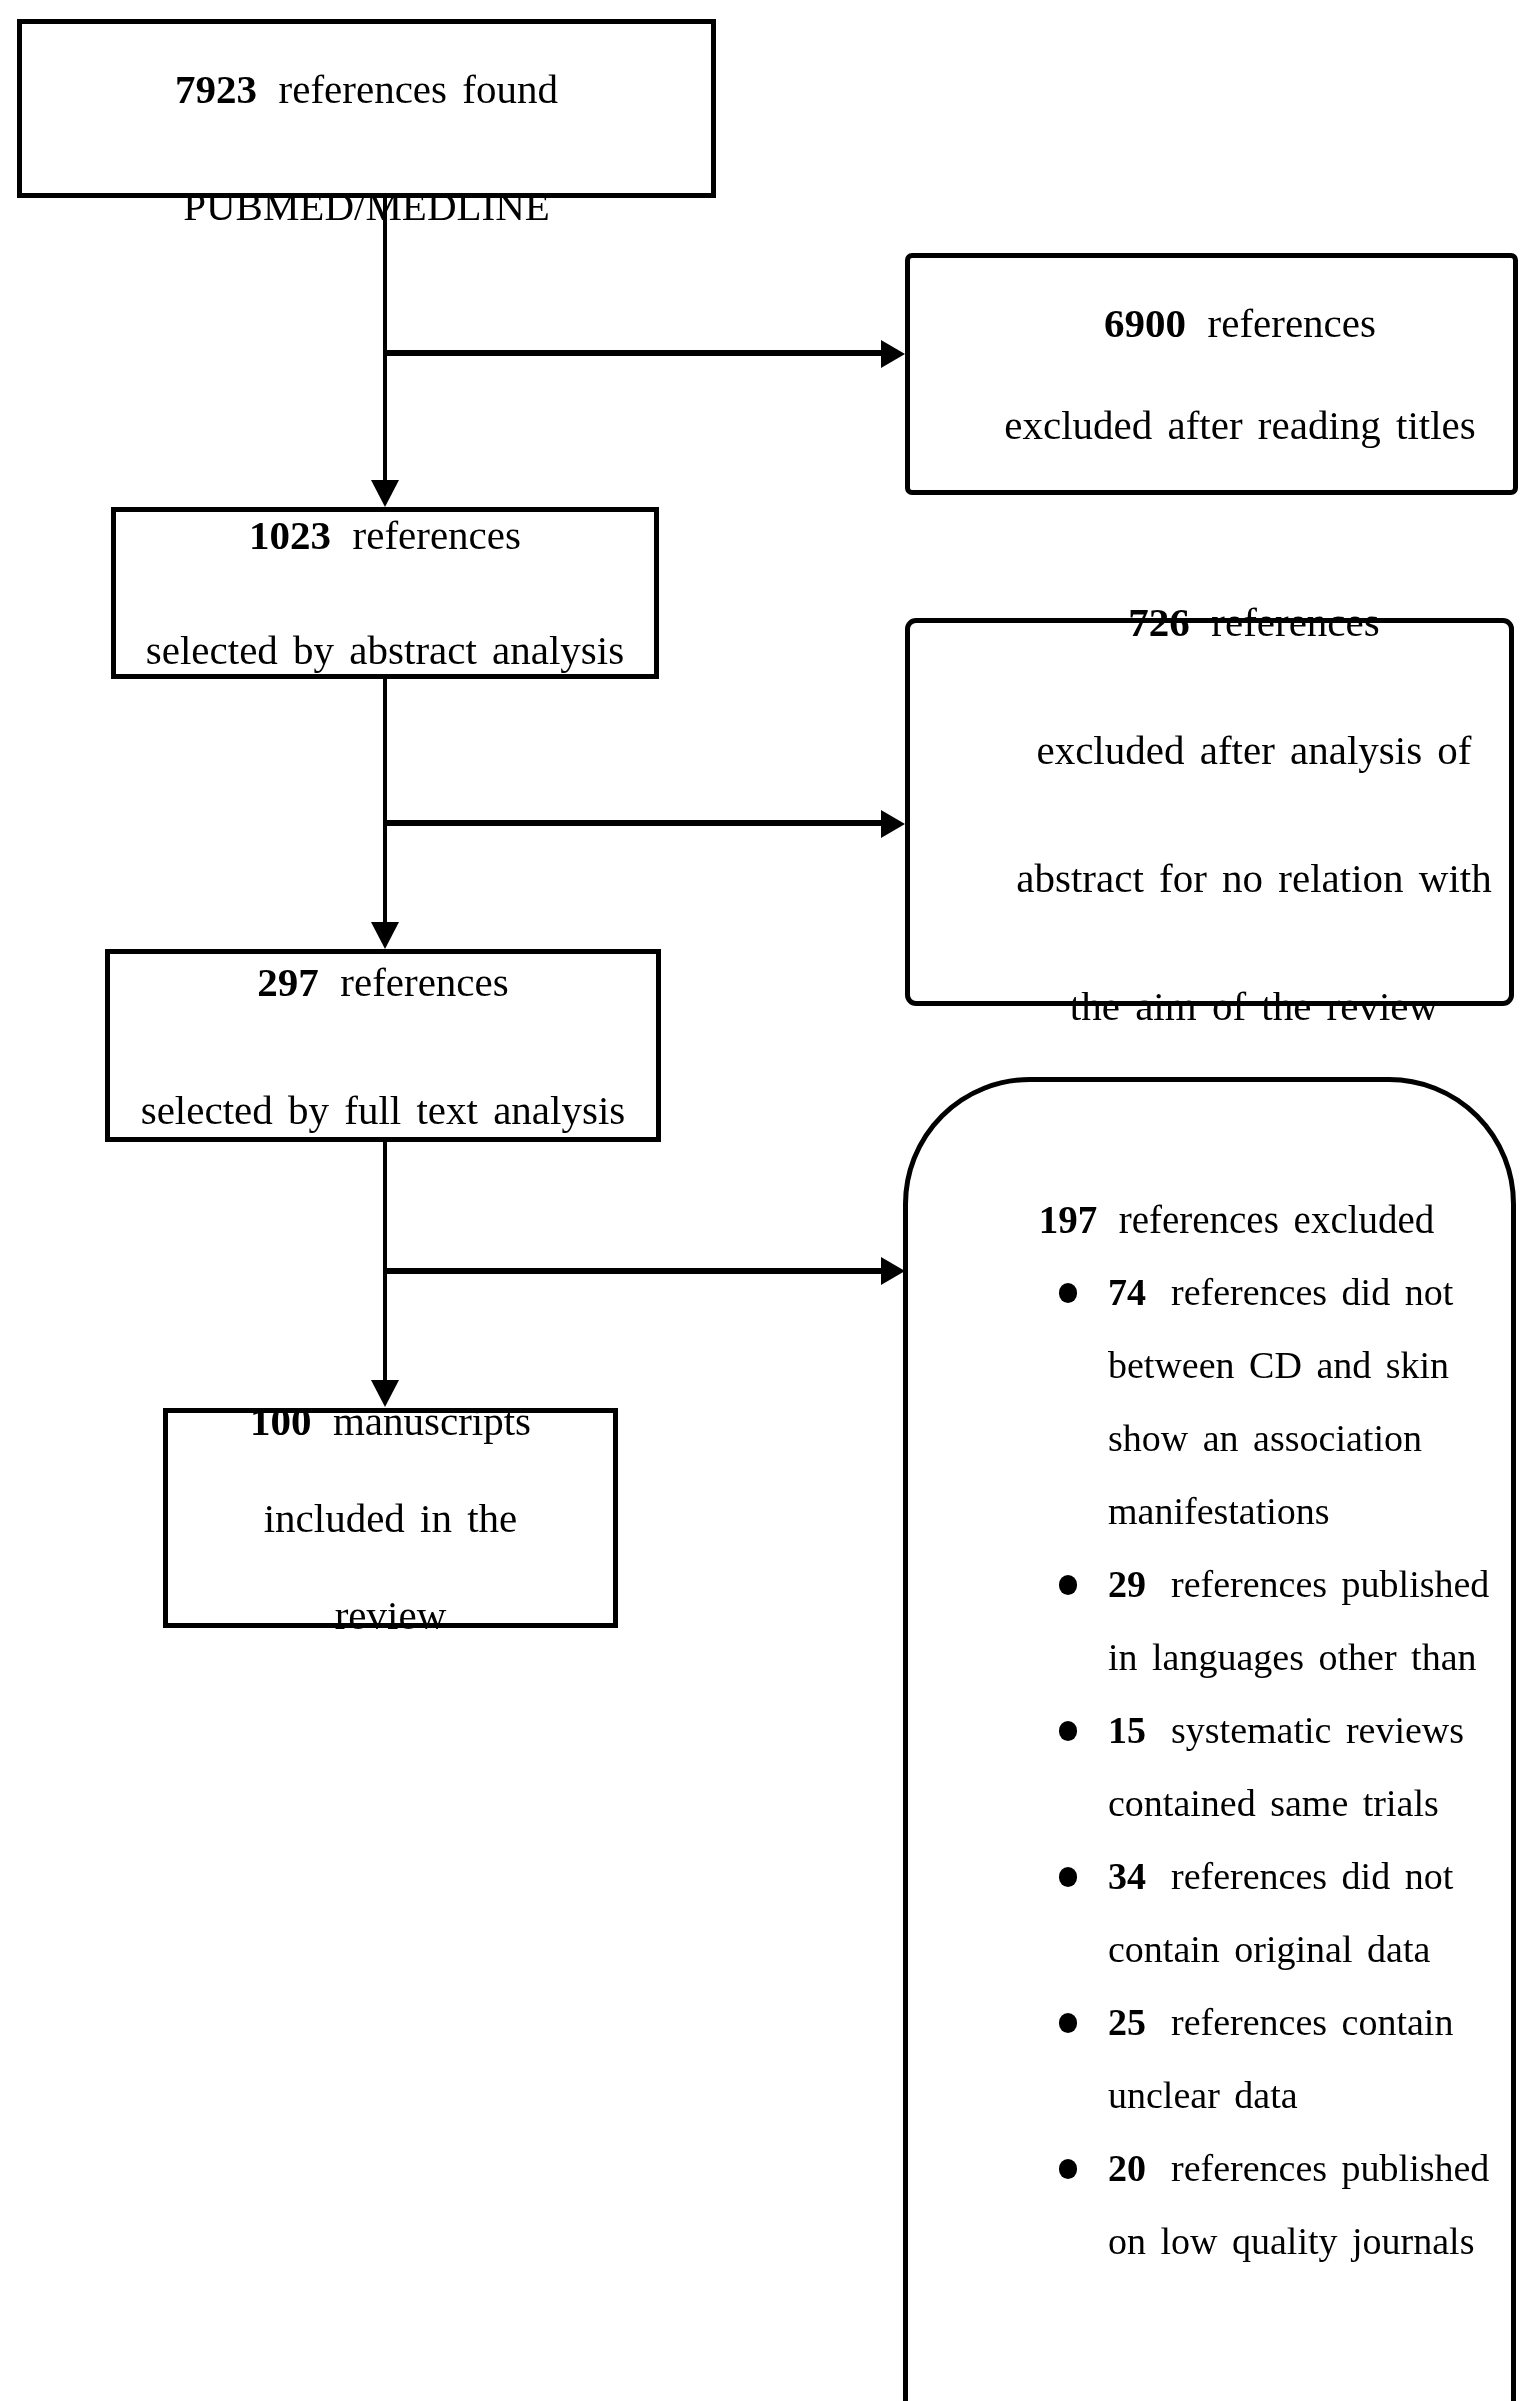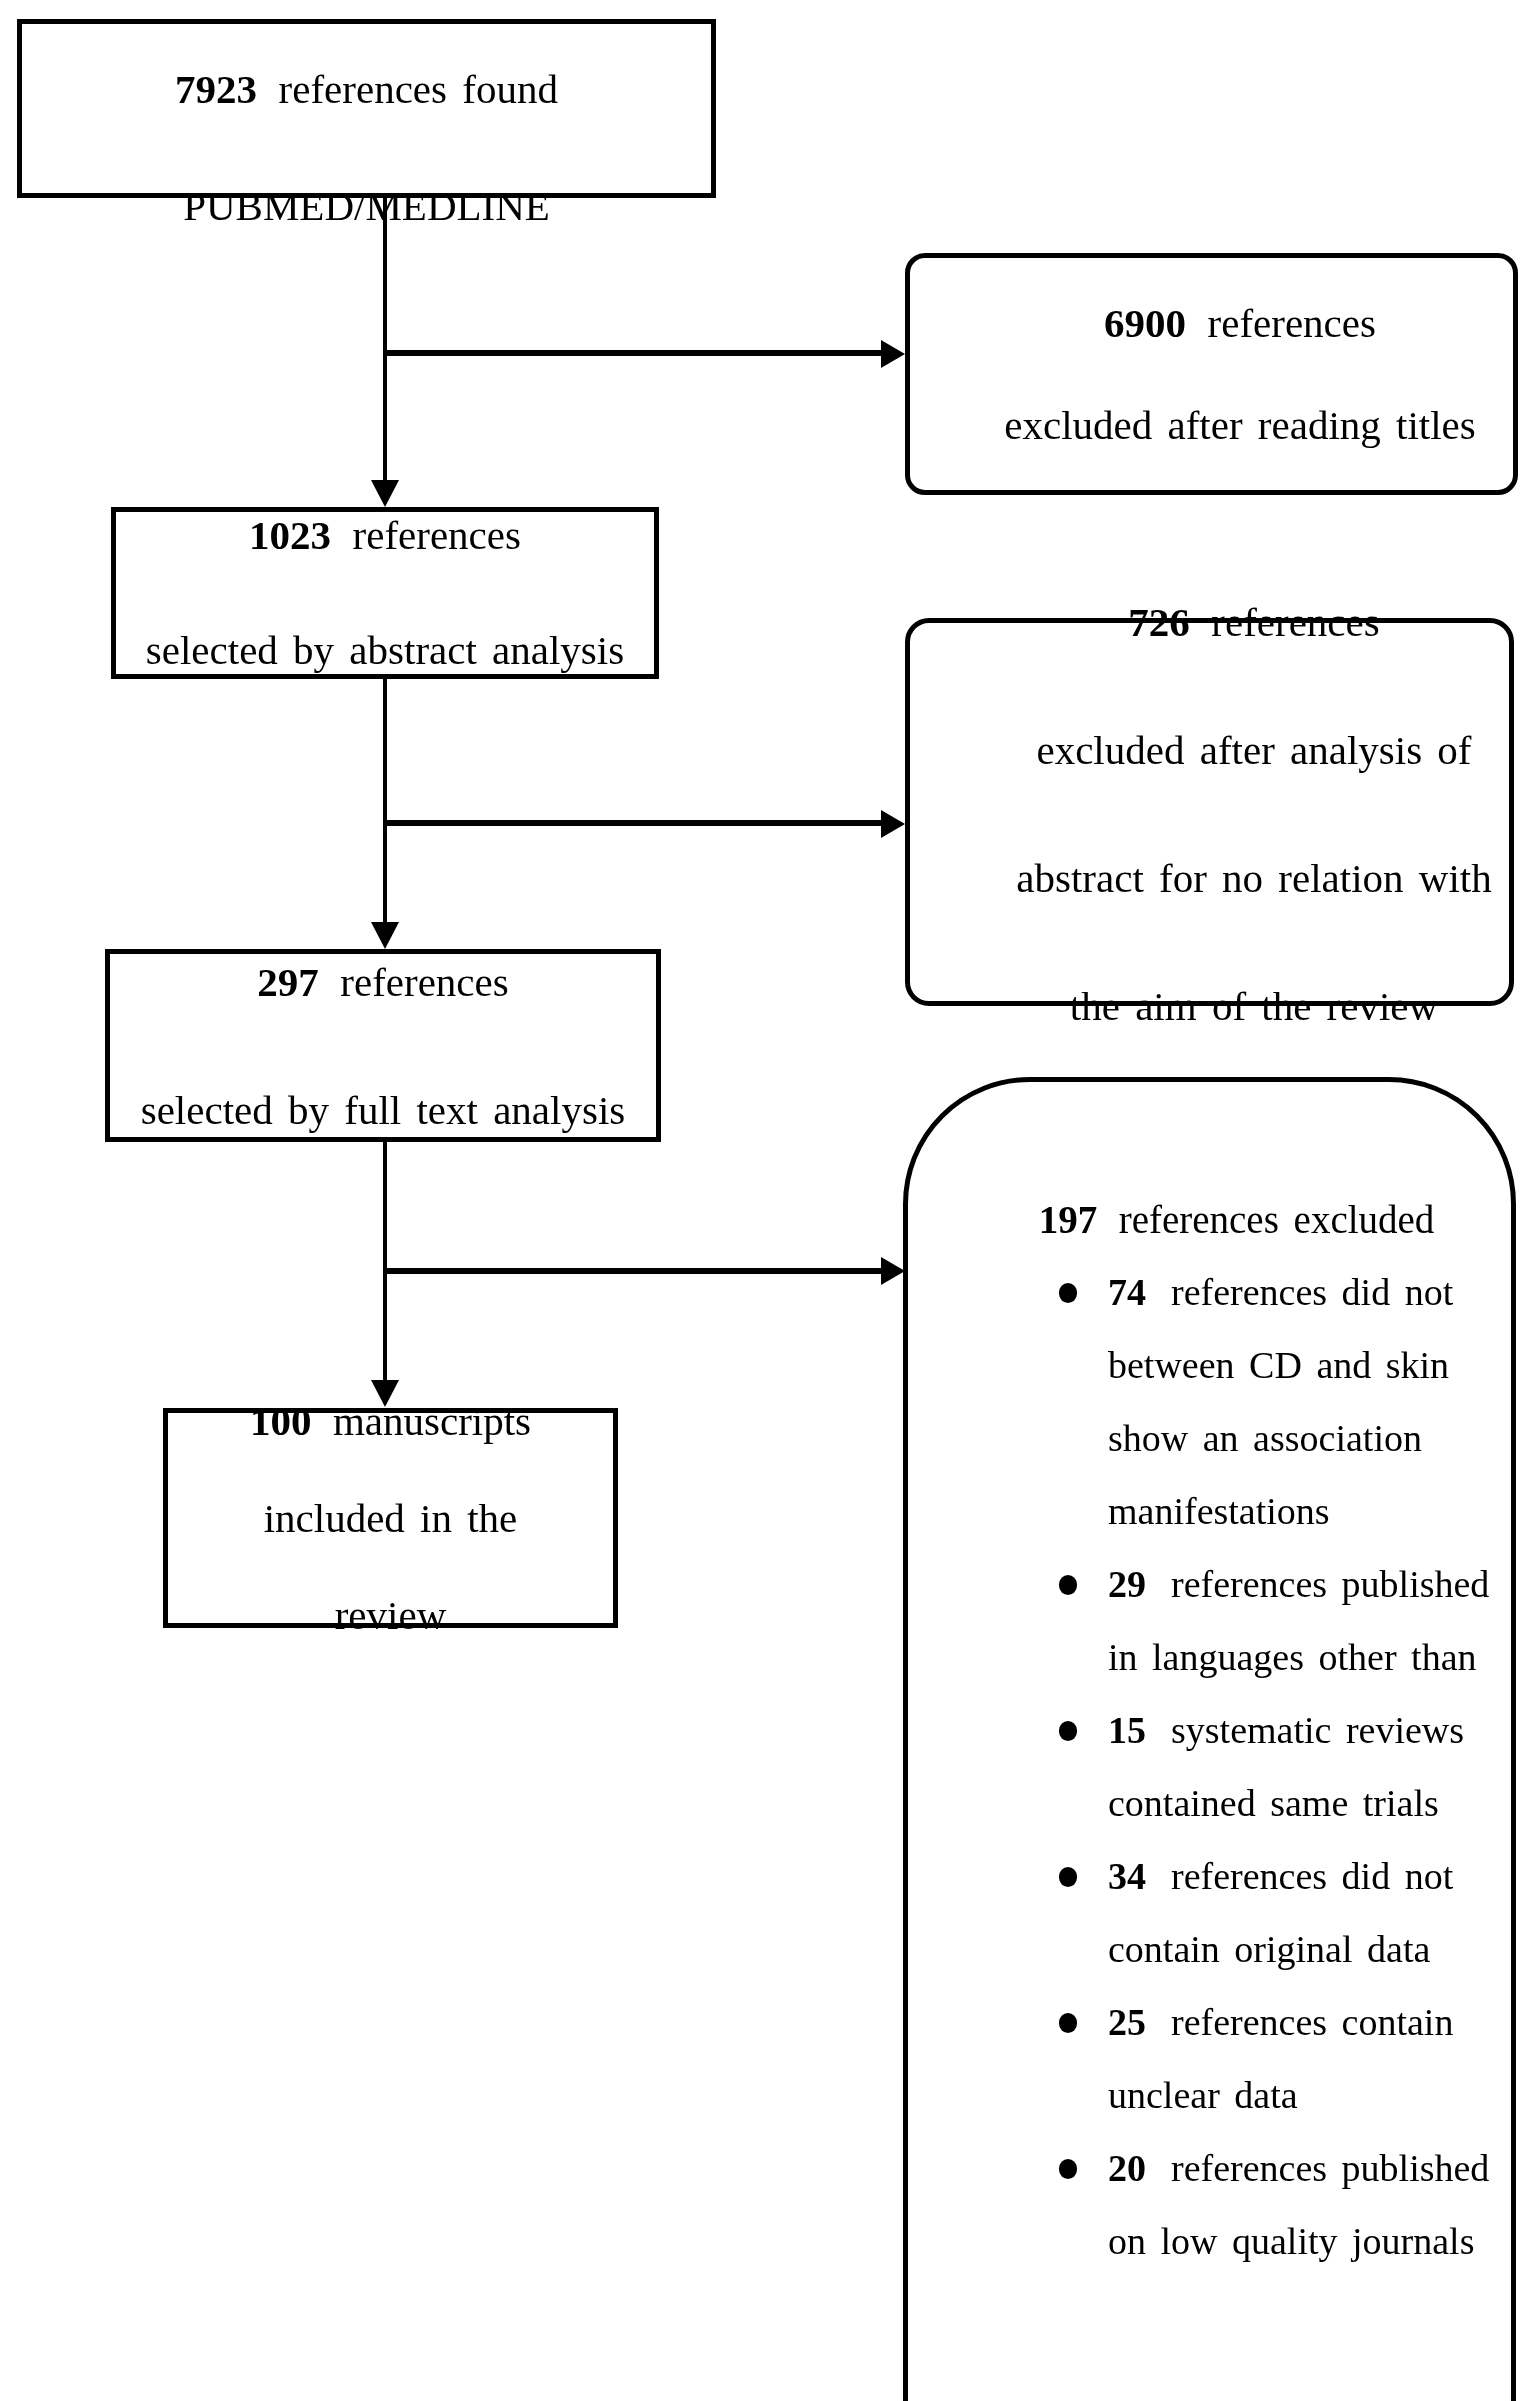--- a/index.html
+++ b/index.html
@@ -63,22 +63,22 @@
     position:absolute;left:152px;top:0;
     font-weight:bold;line-height:73px;
   }
   .rline{white-space:nowrap;}
   .rline.first{text-indent:63px;}
   
   #box-found{left:17px;top:19px;width:699px;height:179px;line-height:81px;padding-top:25px;justify-content:flex-start;}
   #box-abstract{left:111px;top:507px;width:548px;height:172px;line-height:79px;}
   #box-fulltext{left:105px;top:949px;width:556px;height:193px;line-height:92px;}
   #box-included{left:163px;top:1408px;width:455px;height:220px;line-height:61px;}
-  #rbox-titles{left:905px;top:253px;width:613px;height:242px;line-height:66px;border-radius:20px;padding-left:57px;}
-  #rbox-abstract{left:905px;top:618px;width:609px;height:388px;line-height:92px;border-radius:24px;padding-left:89px;padding-top:3px;}
+  #rbox-titles{left:905px;top:253px;width:613px;height:242px;line-height:66px;border-radius:7px;padding-left:57px;}
+  #rbox-abstract{left:905px;top:618px;width:609px;height:388px;line-height:92px;border-radius:11px;padding-left:89px;padding-top:3px;}
   #rbox-fulltext{left:903px;top:1077px;width:613px;height:1566px;border-radius:127px;font-size:38px;padding-left:48px;}
 </style>
 </head>
 <body>
 
 <div id="canvas">
 
   <div class="vline" style="left:383px;top:198px;width:4.4px;height:285px;"></div>
   <div class="arr-down" style="left:371px;top:480px;"></div>
 

